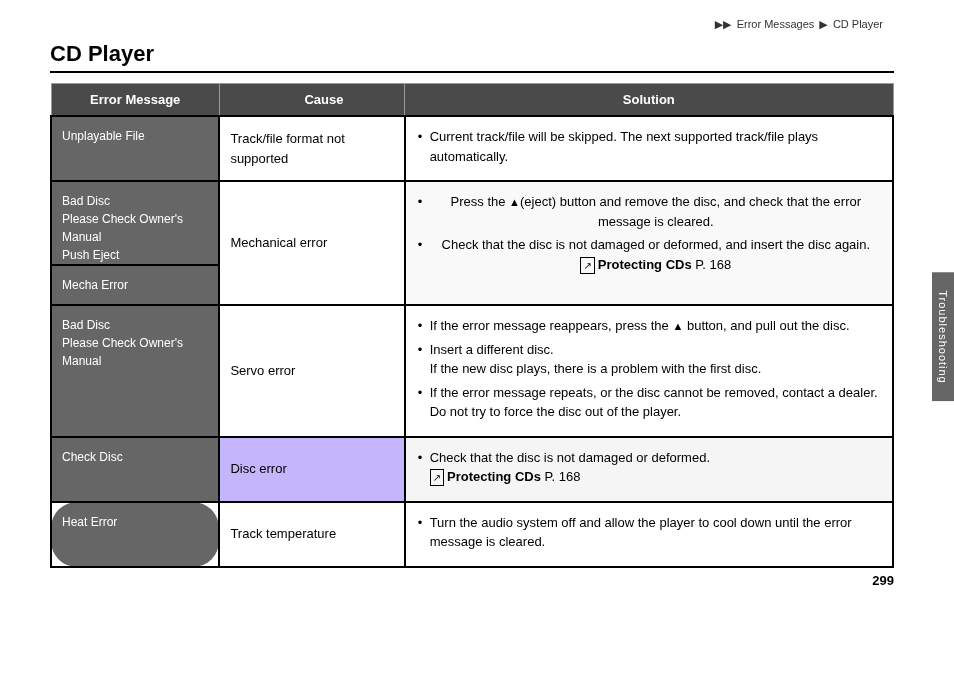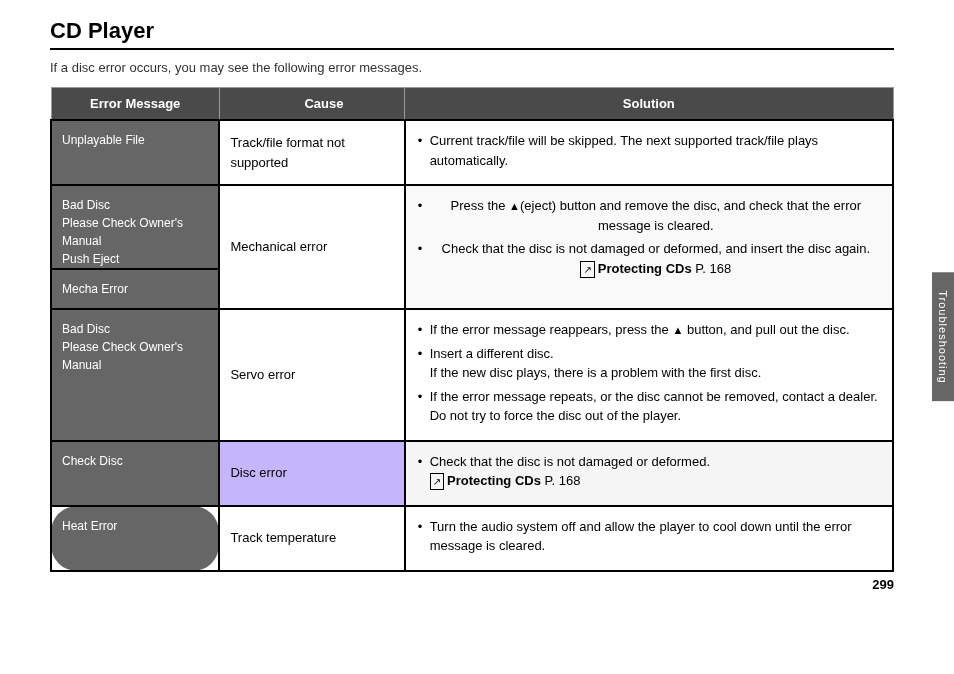--- a/index.html
+++ b/index.html
@@ -151,24 +151,29 @@
     .eject-symbol {
       display: inline-block;
       font-size: 11px;
     }
   </style>
 </head>
 <body>
 
 <div class="page-container">
 
+  <div class="breadcrumb-bar">
+    <span>▶▶</span>
+    <span>Error Messages</span>
+    <span>▶</span>
+    <span>CD Player</span>
+  </div>
 
   <h1 class="page-title">CD Player</h1>
 
-  <p class="intro-text">If a disc error occurs, you may see the following error messages.</p>
 
   <table>
     <thead>
       <tr>
         <th>Error Message</th>
         <th>Cause</th>
         <th>Solution</th>
       </tr>
     </thead>
     <tbody>

